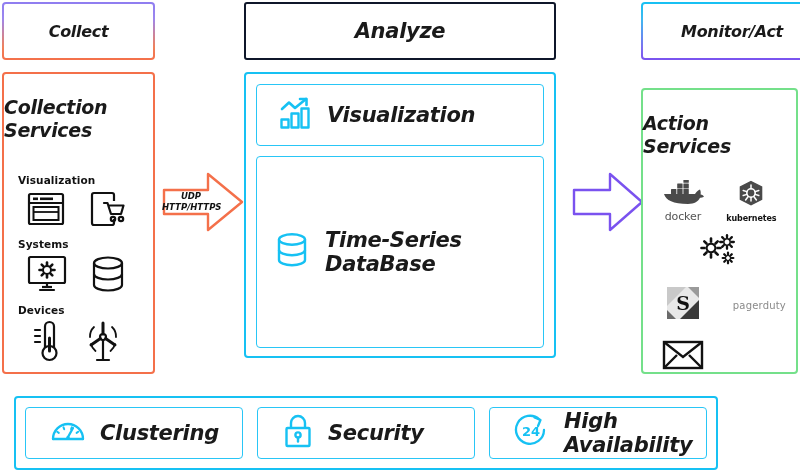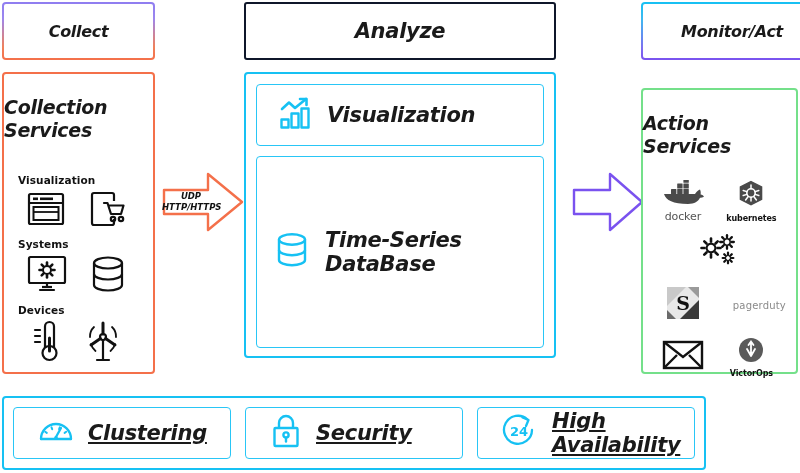--- a/index.html
+++ b/index.html
@@ -474,36 +474,25 @@
         <span>
           <svg width="42" height="30" viewBox="0 0 42 30" fill="none" stroke="#111" stroke-width="2.4">
             <rect x="2" y="2" width="38" height="26"></rect>
             <polyline points="2,2 21,17 40,2"></polyline>
             <line x1="2" y1="28" x2="15" y2="15"></line>
             <line x1="40" y1="28" x2="27" y2="15"></line>
           </svg>
         </span>
       </div>
 
-      <div class="logo-cell">
-        <div class="logo-stack">
-          <span>
-            <svg width="26" height="26" viewBox="0 0 26 26">
-              <circle cx="13" cy="13" r="12" fill="#5a5a5a"></circle>
-              <path d="M13 4.5 V19 M9 12 L13 19 L17 12 M13 4.5 L10.5 8 M13 4.5 L15.5 8" stroke="#fff" stroke-width="1.8" fill="none" stroke-linecap="round" stroke-linejoin="round"></path>
-            </svg>
-          </span>
-          <span class="wordmark">VictorOps</span>
-        </div>
-      </div>
-
-    </div>
-  </div>
-
-  <div class="abs bottombar" style="left:2px; top:396px; width:704px; height:74px;text-decoration:underline;">
+
+    </div>
+  </div>
+
+  <div class="abs bottombar" style="left:14px; top:396px; width:704px; height:74px;">
 
     <div class="feature">
       <span>
         <svg width="36" height="32" viewBox="0 0 36 32" fill="none" stroke="#16c1f3" stroke-width="2.3" stroke-linecap="round">
           <path d="M3 24 a15 15 0 0 1 30 0"></path>
           <line x1="3" y1="24" x2="33" y2="24"></line>
           <line x1="18" y1="22" x2="23" y2="13"></line>
           <circle cx="18" cy="23" r="1.9" fill="#16c1f3" stroke="none"></circle>
           <g stroke-width="2">
             <line x1="7.2" y1="16.8" x2="8.8" y2="17.9"></line>

